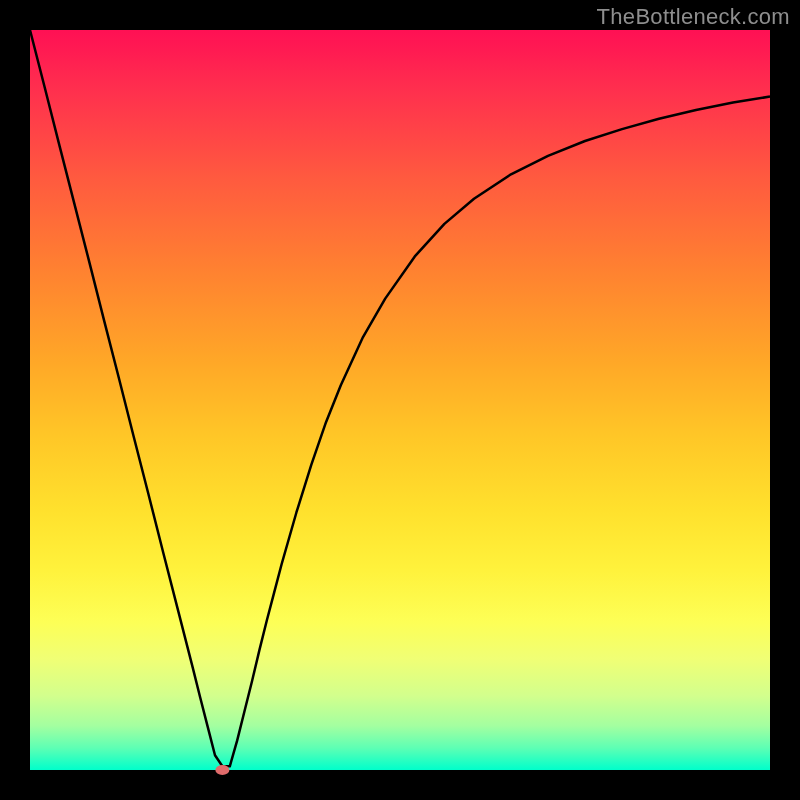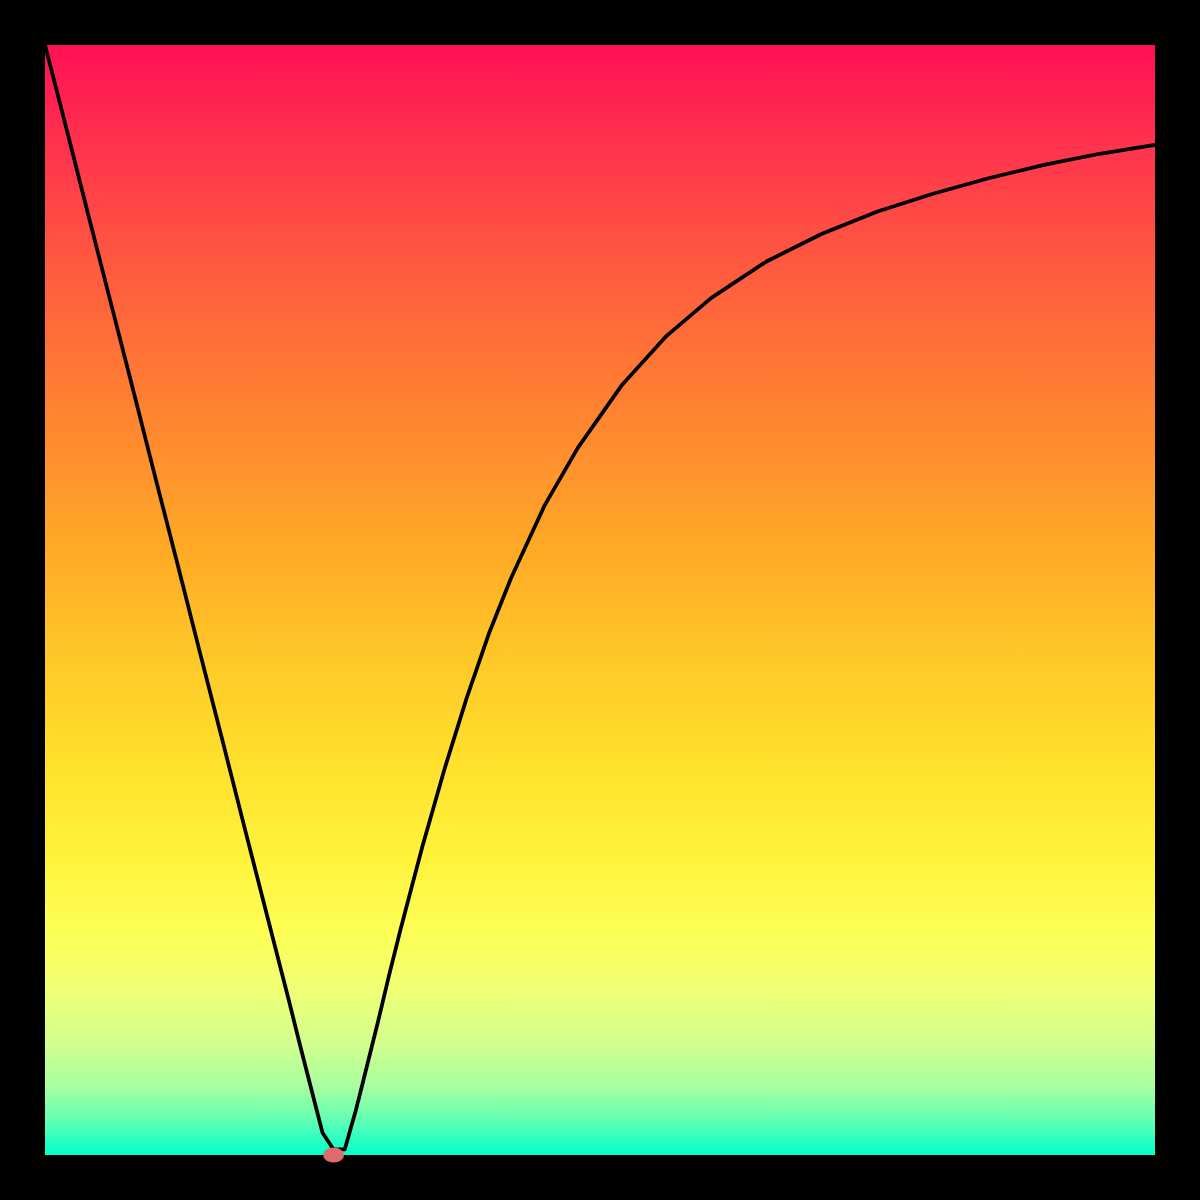--- a/index.html
+++ b/index.html
@@ -55,13 +55,14 @@
 </head>
 <body>
 
 <div class="frame">
   <div class="plot-area">
     <svg class="svg-layer" viewBox="0 0 740 740" preserveAspectRatio="none">
       <path id="curve-path" class="curve" d="M0.00 0.00 L14.80 57.72 L29.60 116.18 L44.40 173.90 L59.20 231.62 L74.00 290.08 L88.80 347.80 L103.60 406.26 L118.40 463.98 L133.20 522.44 L148.00 580.16 L162.80 637.88 L170.20 667.48 L177.60 696.34 L185.00 725.20 L192.40 736.30 L199.80 736.30 L207.20 710.40 L214.60 680.80 L222.00 651.20 L229.40 620.12 L236.80 590.52 L244.20 562.40 L251.60 534.28 L266.40 482.48 L281.20 435.12 L296.00 392.20 L310.80 355.20 L333.00 307.10 L355.20 268.62 L384.80 226.44 L414.40 193.88 L444.00 168.72 L481.00 144.30 L518.00 125.80 L555.00 111.00 L592.00 99.16 L629.00 88.80 L666.00 79.92 L703.00 72.52 L740.00 66.60"></path>
       <ellipse id="marker-dot" class="marker" cx="192.40" cy="740.00" rx="7" ry="5"></ellipse>
     </svg>
   </div>
+  <div class="watermark">TheBottleneck.com</div>
 </div>
 
 </body></html>

